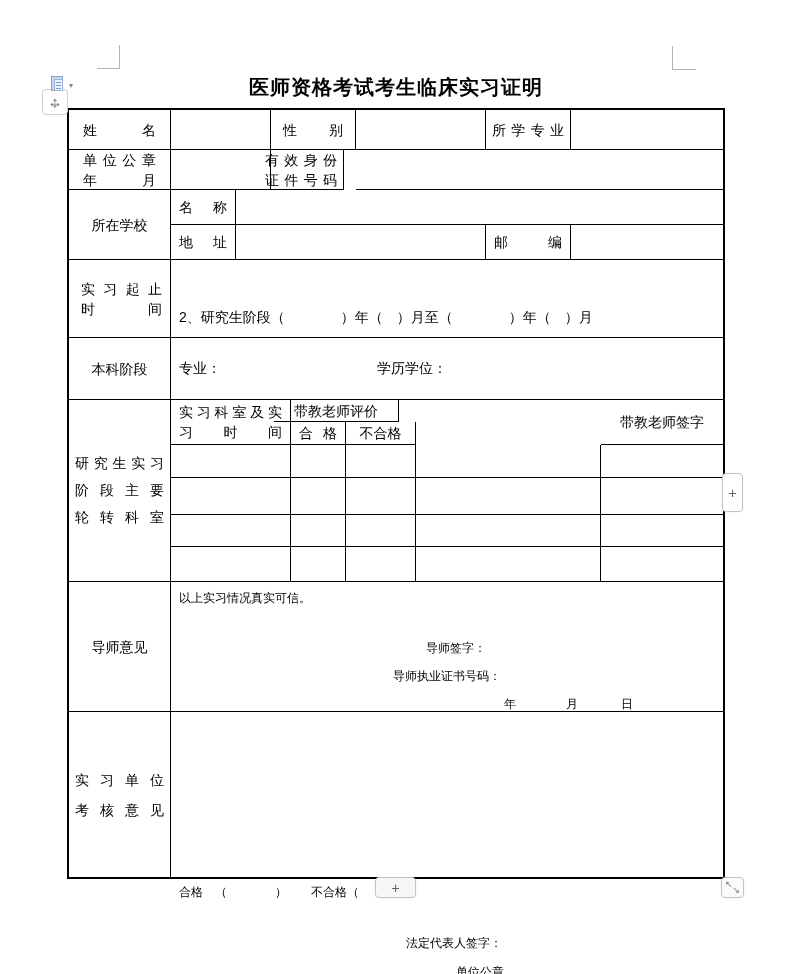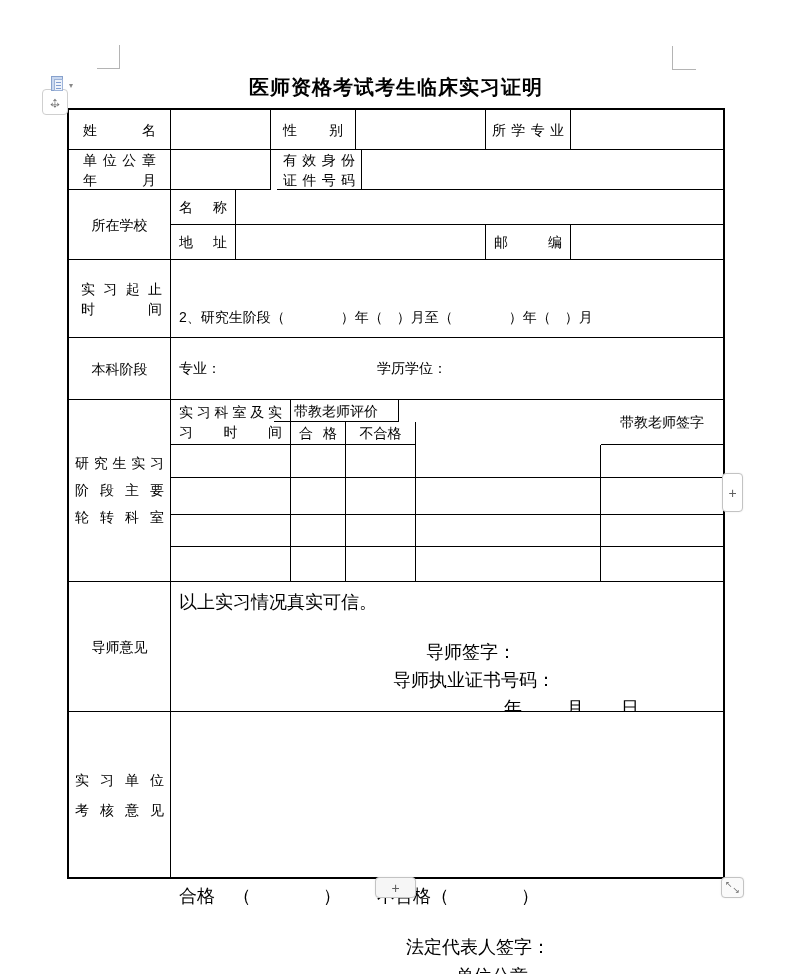--- a/index.html
+++ b/index.html
@@ -36,21 +36,21 @@
     position:absolute;box-sizing:border-box;
     border-right:1px solid #000;border-bottom:1px solid #000;
     font-size:14px;display:flex;flex-direction:column;justify-content:center;overflow:hidden;
   }
   .nr{border-right:none;}
   .nb{border-bottom:none;}
   .jline{width:100%;text-align:justify;text-align-last:justify;line-height:20px;}
   .cline{width:100%;text-align:center;line-height:20px;}
   .rowc{flex-direction:row;align-items:center;justify-content:flex-start;}
   .rel{display:block;position:relative;}
-  .abs{position:absolute;white-space:pre;font-size:18px;}
+  .abs{position:absolute;white-space:pre;font-size:12px;}
   .p14{padding-left:14px;padding-right:14px;}
   .p12{padding-left:12px;padding-right:12px;}
   .p8{padding-left:8px;padding-right:8px;}
   .p6{padding-left:6px;padding-right:6px;}
   .lh27 .jline{line-height:27px;}
   .lh30 .jline{line-height:30px;}
   
   .btn{
     position:absolute;box-sizing:border-box;background:#fbfbfb;border:1px solid #c3c3c3;
     color:#5f5f5f;display:flex;align-items:center;justify-content:center;
@@ -98,21 +98,21 @@
   <div class="cell p6" style="left:417px;top:0;width:85px;height:40px;">
       <div class="jline">所学专业</div>
     </div>
   <div class="cell nr" style="left:502px;top:0;width:152px;height:40px;"></div>
 
   <div class="cell p14" style="left:0;top:40px;width:102px;height:40px;">
     <div class="jline">单位公章</div>
     <div class="jline">年月</div>
   </div>
   <div class="cell" style="left:102px;top:40px;width:100px;height:40px;"></div>
-  <div class="cell p6" style="left:208px;top:40px;width:85px;height:40px;">
+  <div class="cell p6" style="left:190px;top:40px;width:85px;height:40px;">
     <div class="jline">有效身份</div>
     <div class="jline">证件号码</div>
   </div>
   <div class="cell nr" style="left:287px;top:40px;width:367px;height:40px;"></div>
 
   <div class="cell" style="left:0;top:80px;width:102px;height:70px;">
       <div class="cline">所在学校</div>
     </div>
   <div class="cell p8" style="left:102px;top:80px;width:65px;height:35px;">
       <div class="jline">名称</div>

